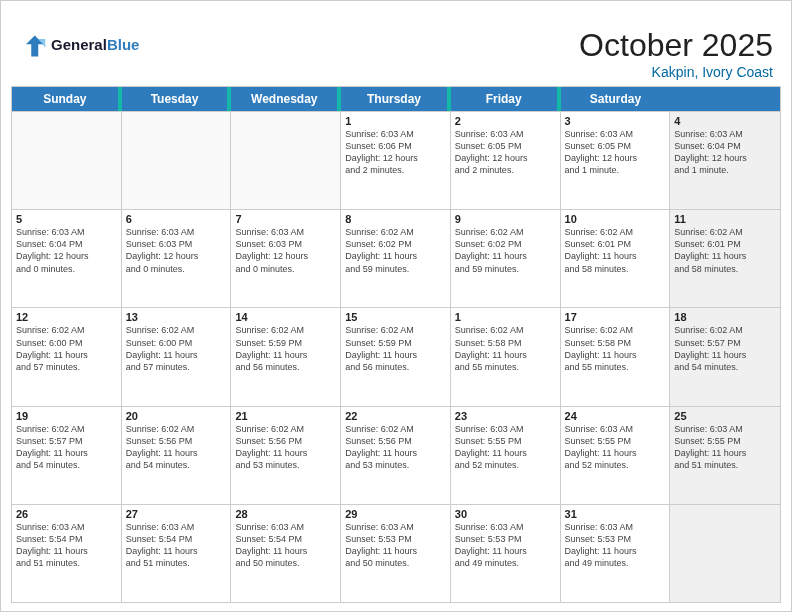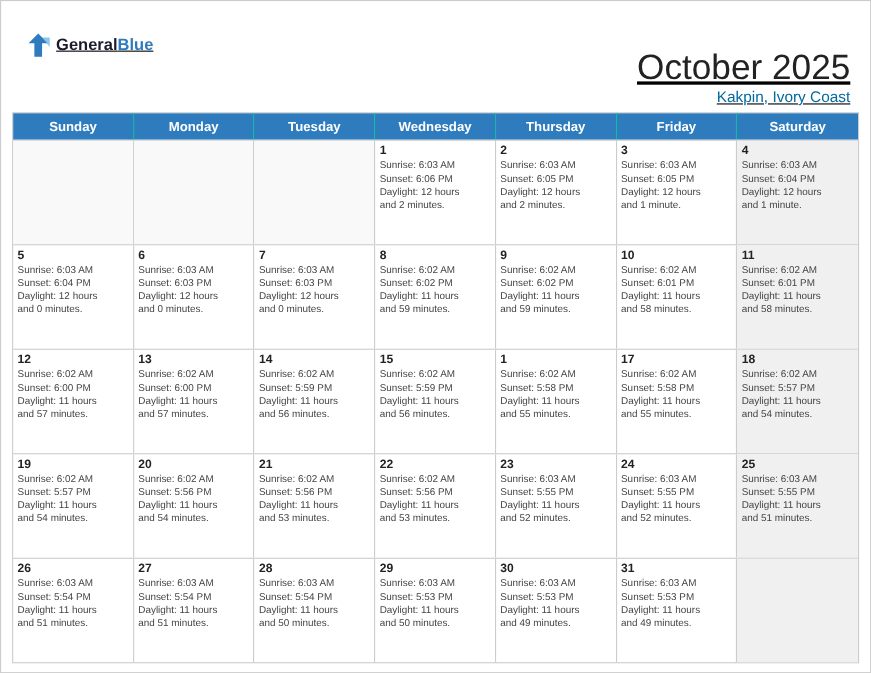--- a/index.html
+++ b/index.html
@@ -14,23 +14,22 @@
       width: 792px;
       height: 612px;
       background: #fff;
       border: 1px solid #ccc;
       display: flex;
       flex-direction: column;
     }
     .header {
       display: flex;
       justify-content: space-between;
-      align-items: flex-start;
-      padding: 26px 18px 6px 18px;
-      text-decoration: underline;
+      align-items: center;
+      padding: 10px 18px 6px 18px;
     }
     .logo {
       display: flex;
       align-items: center;
       gap: 4px;
     }
     .logo-icon {
       width: 28px;
       height: 28px;
     }
@@ -58,21 +57,21 @@
       display: grid;
       grid-template-columns: repeat(7, 1fr);
       background: #2e7bbd;
     }
     .cal-header-cell {
       color: #fff;
       font-size: 12px;
       font-weight: bold;
       text-align: center;
       padding: 5px 2px;
-      border-right: 1px solid #14b8a6;
+      border-right: 4px solid #14b8a6;
     }
     .cal-header-cell:last-child { border-right: none; }
     .cal-body {
       flex: 1;
       display: flex;
       flex-direction: column;
     }
     .cal-row {
       display: grid;
       grid-template-columns: repeat(7, 1fr);
@@ -118,21 +117,20 @@
     </div>
     <div class="title-block">
       <div class="month-title">October 2025</div>
       <div class="location">Kakpin, Ivory Coast</div>
     </div>
   </div>
 
   <div class="calendar">
     <div class="cal-header">
     <div class="cal-header-cell">Sunday</div>
-        <div class="cal-header-cell">Monday</div>
         <div class="cal-header-cell">Tuesday</div>
         <div class="cal-header-cell">Wednesday</div>
         <div class="cal-header-cell">Thursday</div>
         <div class="cal-header-cell">Friday</div>
         <div class="cal-header-cell">Saturday</div>
       </div>
     <div class="cal-body">
     <div class="cal-row">
           <div class="cal-cell empty"></div>
           <div class="cal-cell empty"></div>

